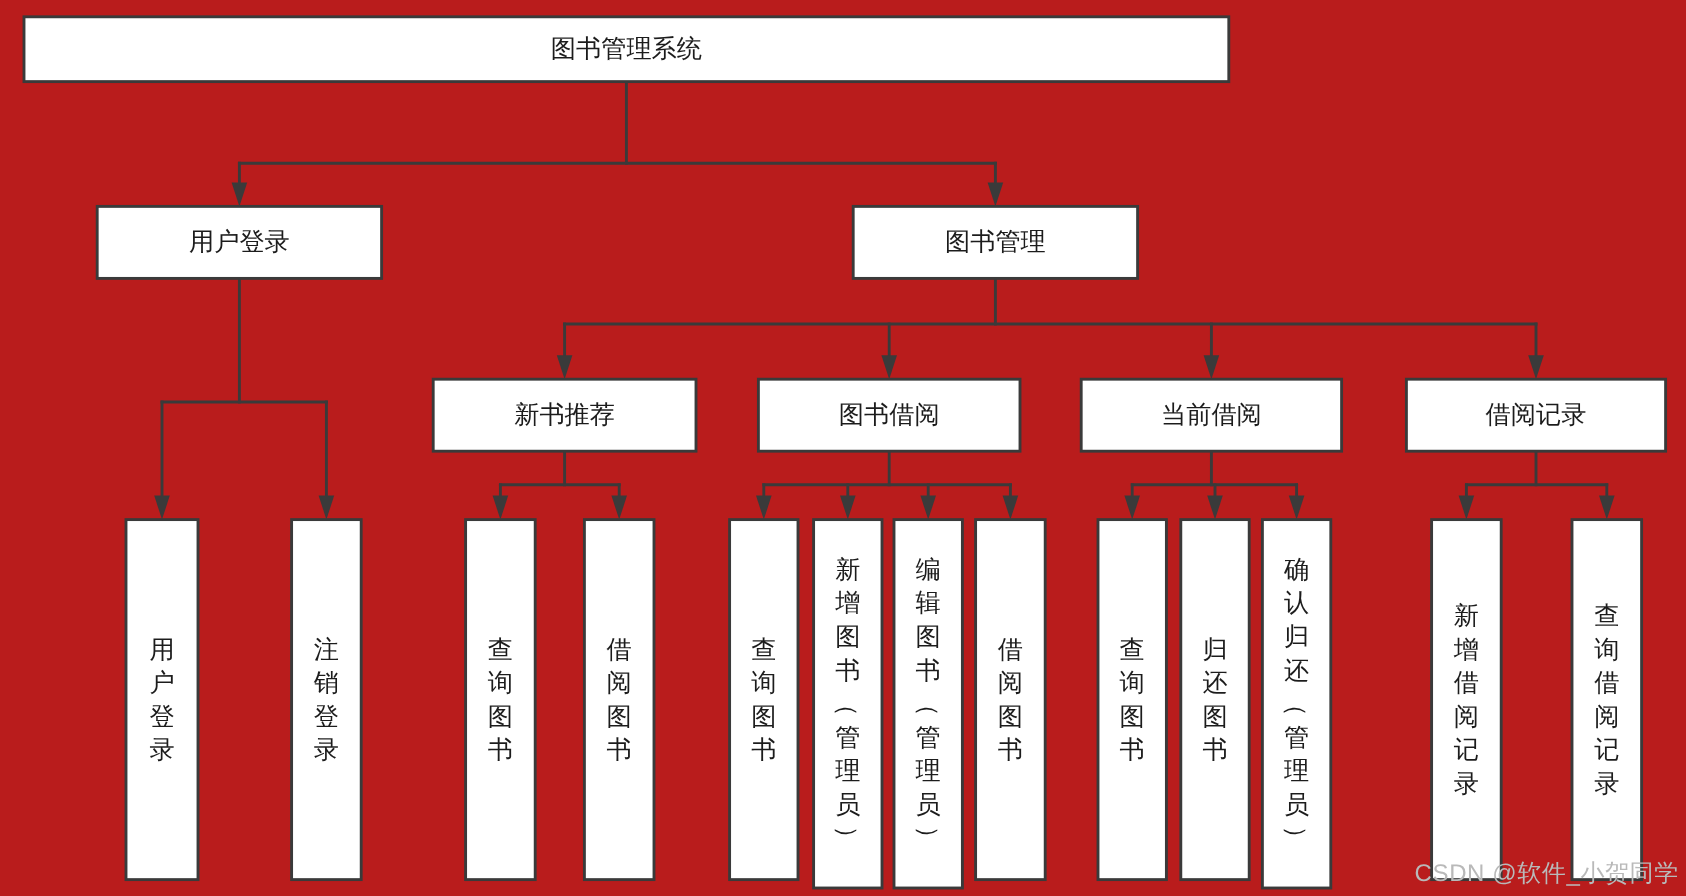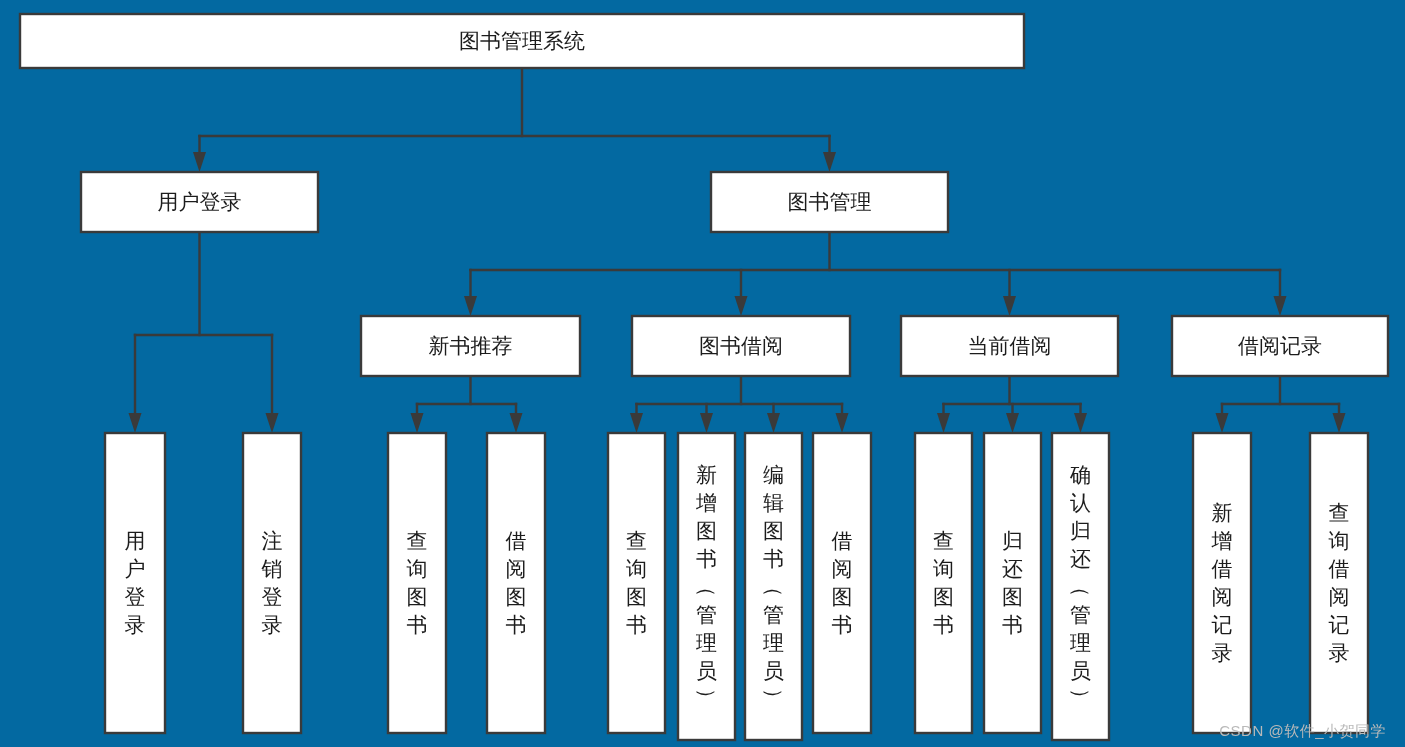--- a/index.html
+++ b/index.html
@@ -8,21 +8,21 @@
     padding: 0;
     background: #ffffff;
   }
   body {
     font-family: "Liberation Sans", "DejaVu Sans", sans-serif;
   }
   #diagram-root {
     position: relative;
     width: 1405px;
     height: 747px;
-    background: #0369a1;
+    background: #b91c1c;
     overflow: hidden;
   }
   svg#flow-svg {
     position: absolute;
     left: 0;
     top: 0;
     width: 1405px;
     height: 747px;
   }
   .node-box {
@@ -48,24 +48,24 @@
     dominant-baseline: middle;
   }
   .node-label-v {
     font-family: "Liberation Sans", "DejaVu Sans", sans-serif;
     font-size: 21px;
     fill: #1c1c1c;
     text-anchor: middle;
   }
   .watermark-text {
     position: absolute;
-    right: 19px;
+    right: 6px;
     bottom: 6px;
     font-family: "Liberation Sans", "DejaVu Sans", sans-serif;
-    font-size: 15px;
+    font-size: 20px;
     color: #b9b9b9;
     white-space: nowrap;
     letter-spacing: 0.5px;
     pointer-events: none;
   }
 </style>
 </head>
 <body>
 
 <div id="diagram-root">

